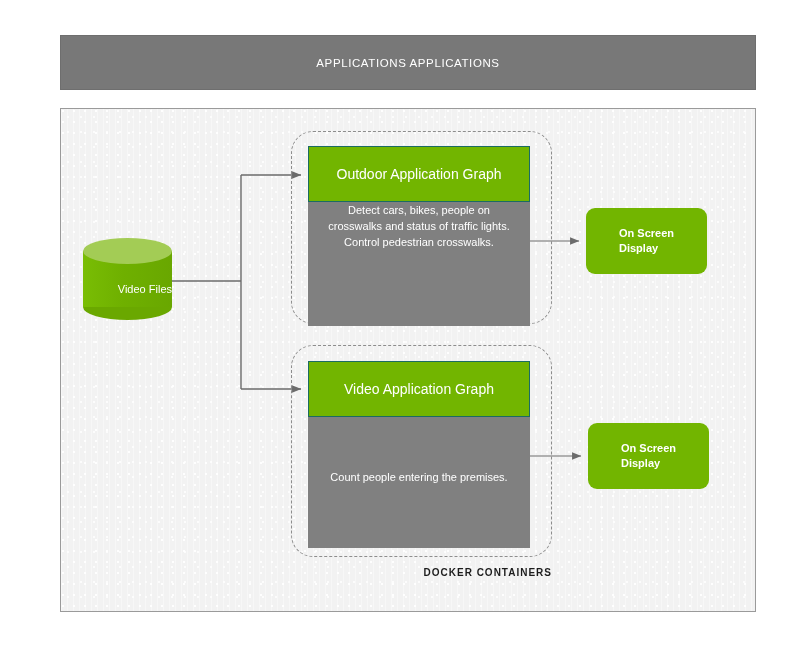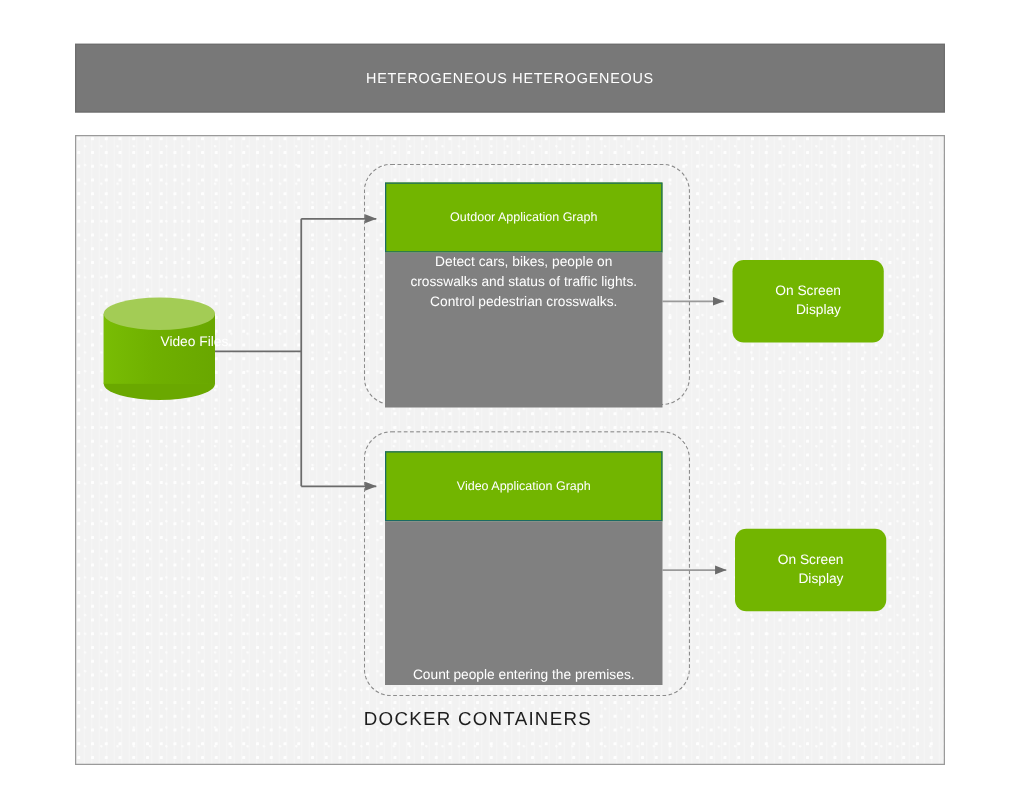--- a/index.html
+++ b/index.html
@@ -91,27 +91,26 @@
     left: 0;
     top: 56px;
     width: 89px;
     height: 26px;
     border-radius: 50%;
     background: #6aa800;
   }
   .cyl-label {
     position: absolute;
     left: 0;
-    top: 30px;
-    width: 89px;
-    text-align: center;
+    top: 45px;
+    width: 89px;
+    text-align: right;
     color: #ffffff;
     font-size: 11px;
     z-index: 4;
-    margin-left: 28px;
   }
 
   
   .docker {
     position: absolute;
     box-sizing: border-box;
     border: 1.4px dashed #8d8d8d;
     border-radius: 22px;
     background: transparent;
   }
@@ -125,24 +124,25 @@
     left: 291px;
     top: 345px;
     width: 261px;
     height: 212px;
   }
   .docker-label {
     position: absolute;
     left: 291px;
     top: 567px;
     width: 261px;
-    text-align: left;
+    text-align: right;
     color: #1d1d1d;
-    font-size: 15px;
+    font-size: 10px;
     letter-spacing: 1px;
+    font-weight: bold;
   }
 
   
   .app-block {
     position: absolute;
   }
   .app-header {
     position: absolute;
     left: 0;
     top: 0;
@@ -150,21 +150,21 @@
     height: 56px;
     box-sizing: border-box;
     background: #72b500;
     border: 1.4px solid #1b6b63;
     display: flex;
     align-items: center;
     justify-content: center;
   }
   .app-header-label {
     color: #ffffff;
-    font-size: 10px;
+    font-size: 14px;
   }
   .app-body {
     position: absolute;
     left: 0;
     width: 222px;
     background: #808080;
     display: flex;
     align-items: flex-start;
     justify-content: center;
   }
@@ -173,60 +173,61 @@
     font-size: 11px;
     line-height: 16px;
     text-align: center;
     padding: 0 8px;
     white-space: pre-line;
   }
 
   .block-outdoor { left: 308px; top: 146px; }
   .block-outdoor .app-body { top: 56px; height: 124px; }
   .block-indoor  { left: 308px; top: 361px; }
-  .block-indoor  .app-body { top: 56px; height: 131px; align-items: flex-end; padding-top: 52px; box-sizing: border-box; }
+  .block-indoor  .app-body { top: 56px; height: 131px; align-items: flex-start; padding-top: 52px; box-sizing: border-box; }
 
   
   .osd {
     position: absolute;
     width: 121px;
     height: 66px;
     background: #72b500;
     border-radius: 9px;
     display: flex;
     align-items: center;
     justify-content: center;
   }
   .osd-label {
     color: #ffffff;
     font-size: 11px;
     line-height: 15px;
-    text-align: right;
+    text-align: left;
     white-space: pre-line;
+    font-weight: bold;
   }
   .osd-outdoor { left: 586px; top: 208px; }
   .osd-indoor  { left: 588px; top: 423px; }
 
   
   #wires {
     position: absolute;
     left: 0;
     top: 0;
     width: 812px;
     height: 648px;
     pointer-events: none;
   }
 </style>
 </head>
 <body>
 
 <div id="canvas">
 
   <div class="banner">
-    <span class="banner-title">HETEROGENEOUS HETEROGENEOUS</span>
+    <span class="banner-title">APPLICATIONS APPLICATIONS</span>
   </div>
 
   <div class="panel"></div>
 
   <svg id="wires" viewBox="0 0 812 648">
     <defs>
       <marker id="arrow" markerWidth="7" markerHeight="7" refX="6.4" refY="2.6" orient="auto">
         <path d="M0,0 L6.6,2.6 L0,5.2 Z" fill="#6b6b6b"></path>
       </marker>
     </defs>

